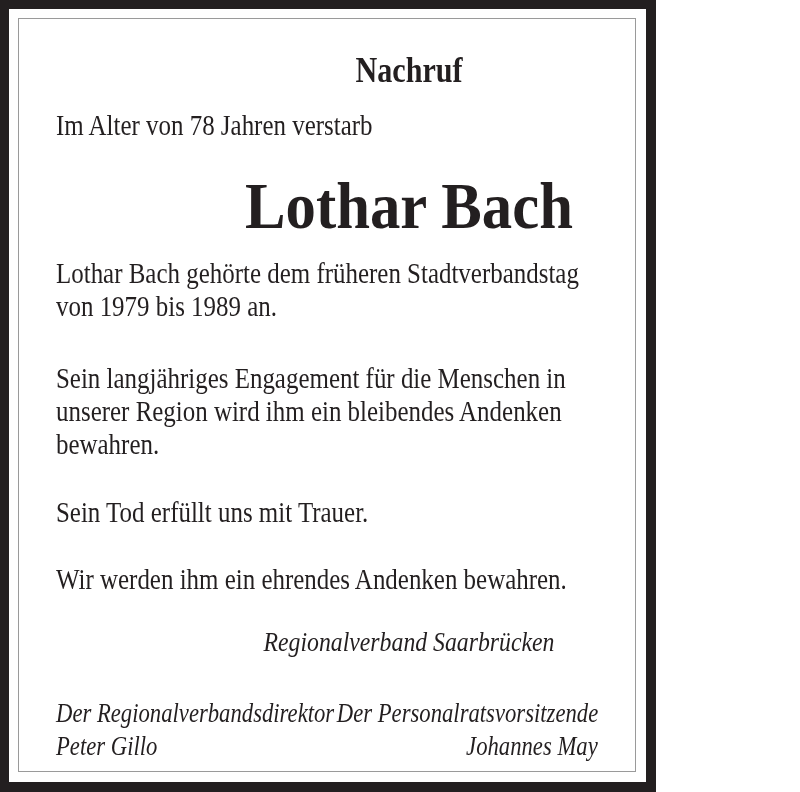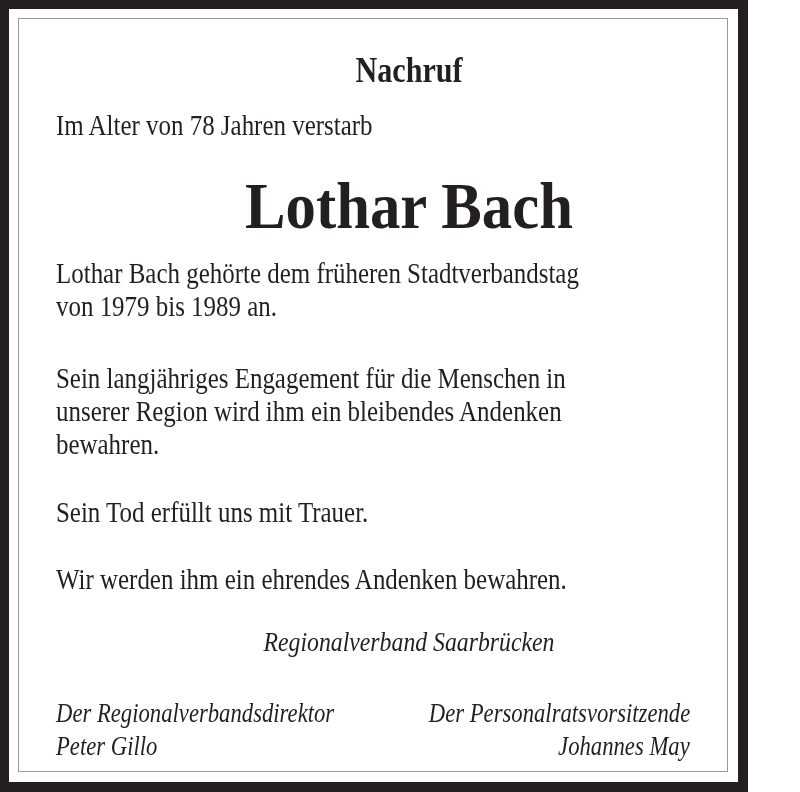--- a/index.html
+++ b/index.html
@@ -1,19 +1,19 @@
 <!DOCTYPE html>
 <html><head>
   <meta charset="utf-8">
   <style>
     html, body { margin: 0; padding: 0; background: #ffffff; }
     body { width: 800px; height: 792px; overflow: hidden; }
     .frame {
       position: absolute; left: 0; top: 0;
-      width: 748px; height: 792px;
+      width: 656px; height: 792px;
       box-sizing: border-box;
       border-top: 9px solid #231f20;
       border-left: 9px solid #231f20;
       border-right: 10px solid #231f20;
       border-bottom: 10px solid #231f20;
       background: #ffffff;
     }
     .inner-line {
       position: absolute; left: 9px; top: 9px; right: 10px; bottom: 10px;
       border: 1px solid #9a9a9a; pointer-events: none;

